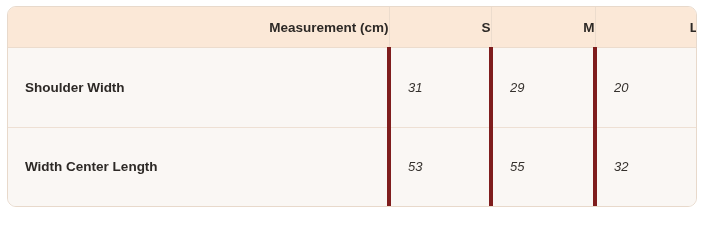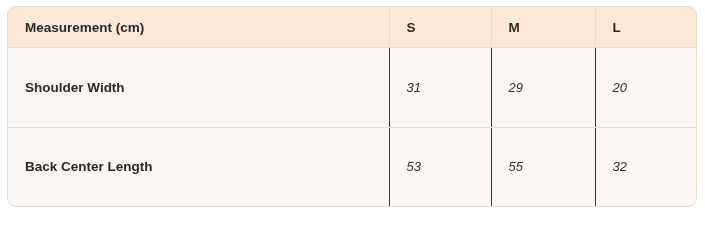--- a/index.html
+++ b/index.html
@@ -37,37 +37,37 @@
   table.size-chart col.col-label   { width: 381px; }
   table.size-chart col.col-size-s  { width: 102px; }
   table.size-chart col.col-size-m  { width: 104px; }
   table.size-chart col.col-size-l  { width: 103px; }
 
   table.size-chart thead th {
     background: #fbe8d7;
     color: #2d2926;
     font-weight: bold;
     font-size: 13.5px;
-    text-align: left;
+    text-align: right;
     padding: 0 0 0 17px;
     height: 40px;
     border-right: 1px solid #ecdccd;
     border-bottom: 1px solid #ecdccd;
     vertical-align: middle;
     white-space: nowrap;
   }
   table.size-chart thead th.last-col {
     border-right: none;
   }
 
   table.size-chart tbody td {
     background: #faf7f4;
     height: 40px;
     padding: 0 0 0 17px;
-    border-right: 1px solid #7f1d1d;
+    border-right: 4px solid #7f1d1d;
     border-bottom: 1px solid #eee0d4;
     vertical-align: middle;
     color: #2d2926;
     white-space: nowrap;
   }
   table.size-chart tbody td.last-col {
     border-right: none;
   }
   table.size-chart tbody tr.last-row td {
     border-bottom: none;
@@ -104,20 +104,20 @@
       </tr>
     </thead>
     <tbody>
       <tr>
         <td class="measurement-label">Shoulder Width</td>
         <td class="measurement-value">31</td>
         <td class="measurement-value">29</td>
         <td class="measurement-value last-col">20</td>
       </tr>
       <tr class="last-row">
-        <td class="measurement-label">Back Center Length</td>
+        <td class="measurement-label">Width Center Length</td>
         <td class="measurement-value">53</td>
         <td class="measurement-value">55</td>
         <td class="measurement-value last-col">32</td>
       </tr>
     </tbody>
   </table>
 </div>
 
 </body></html>

